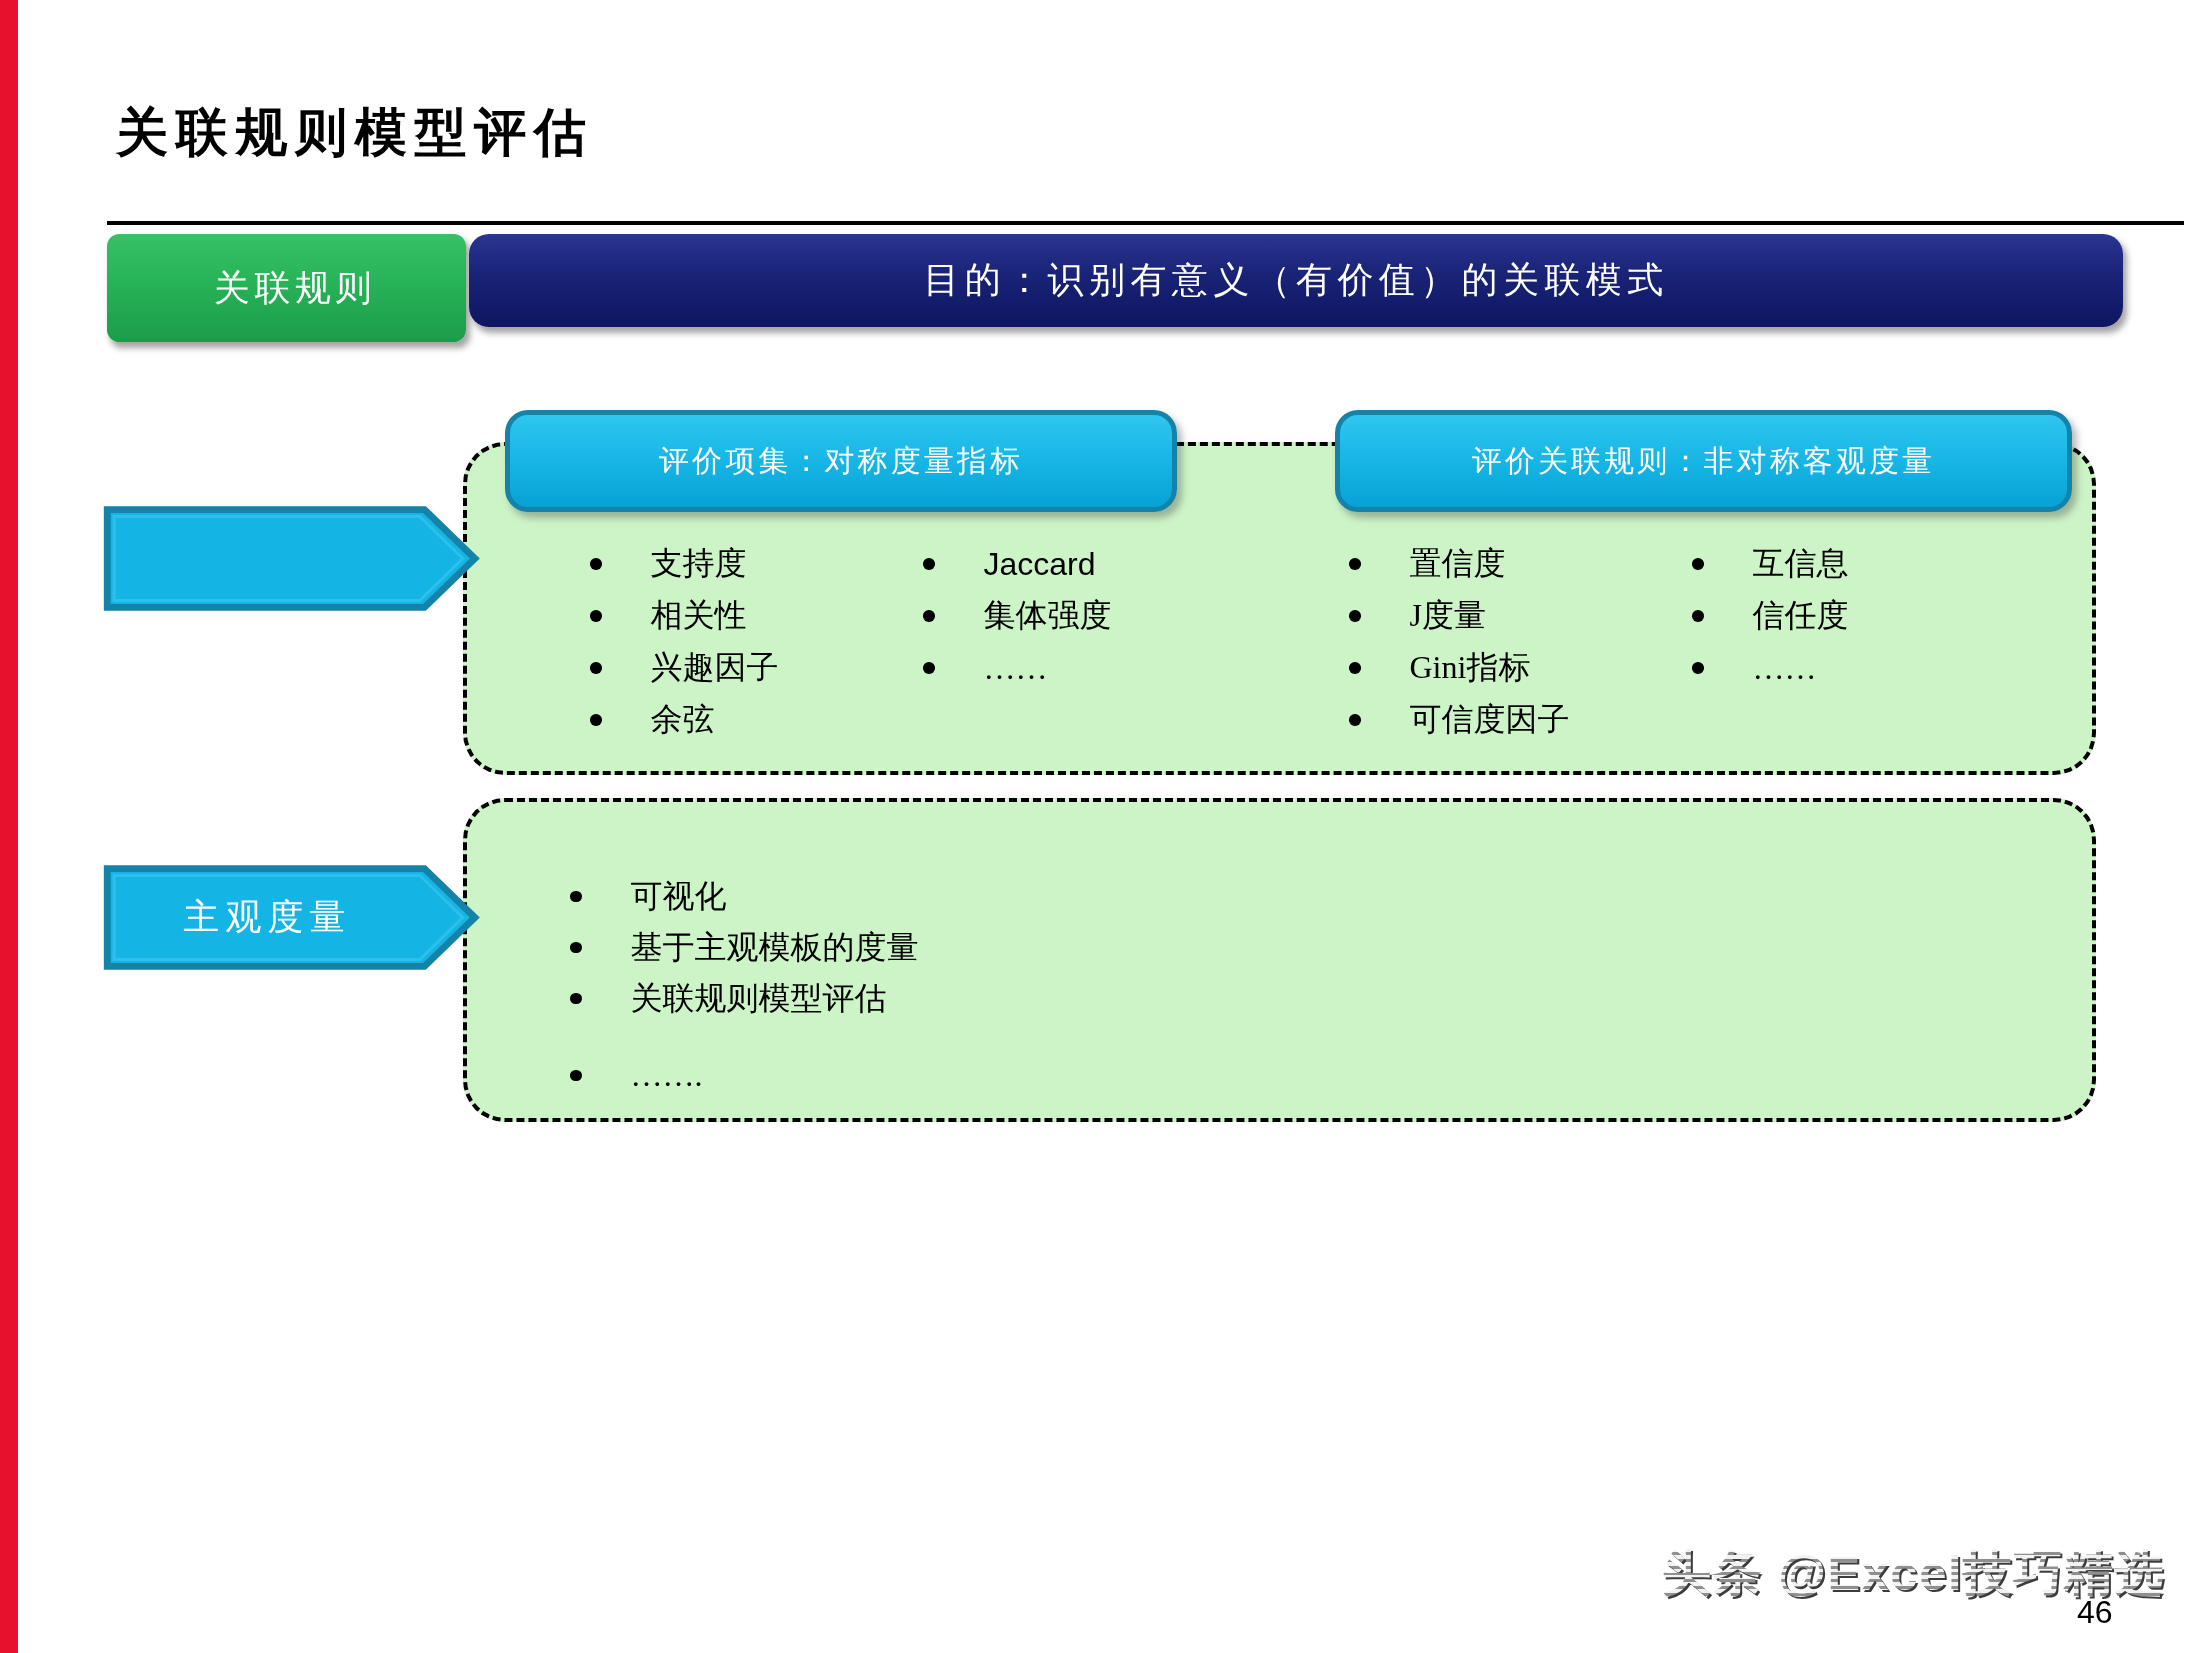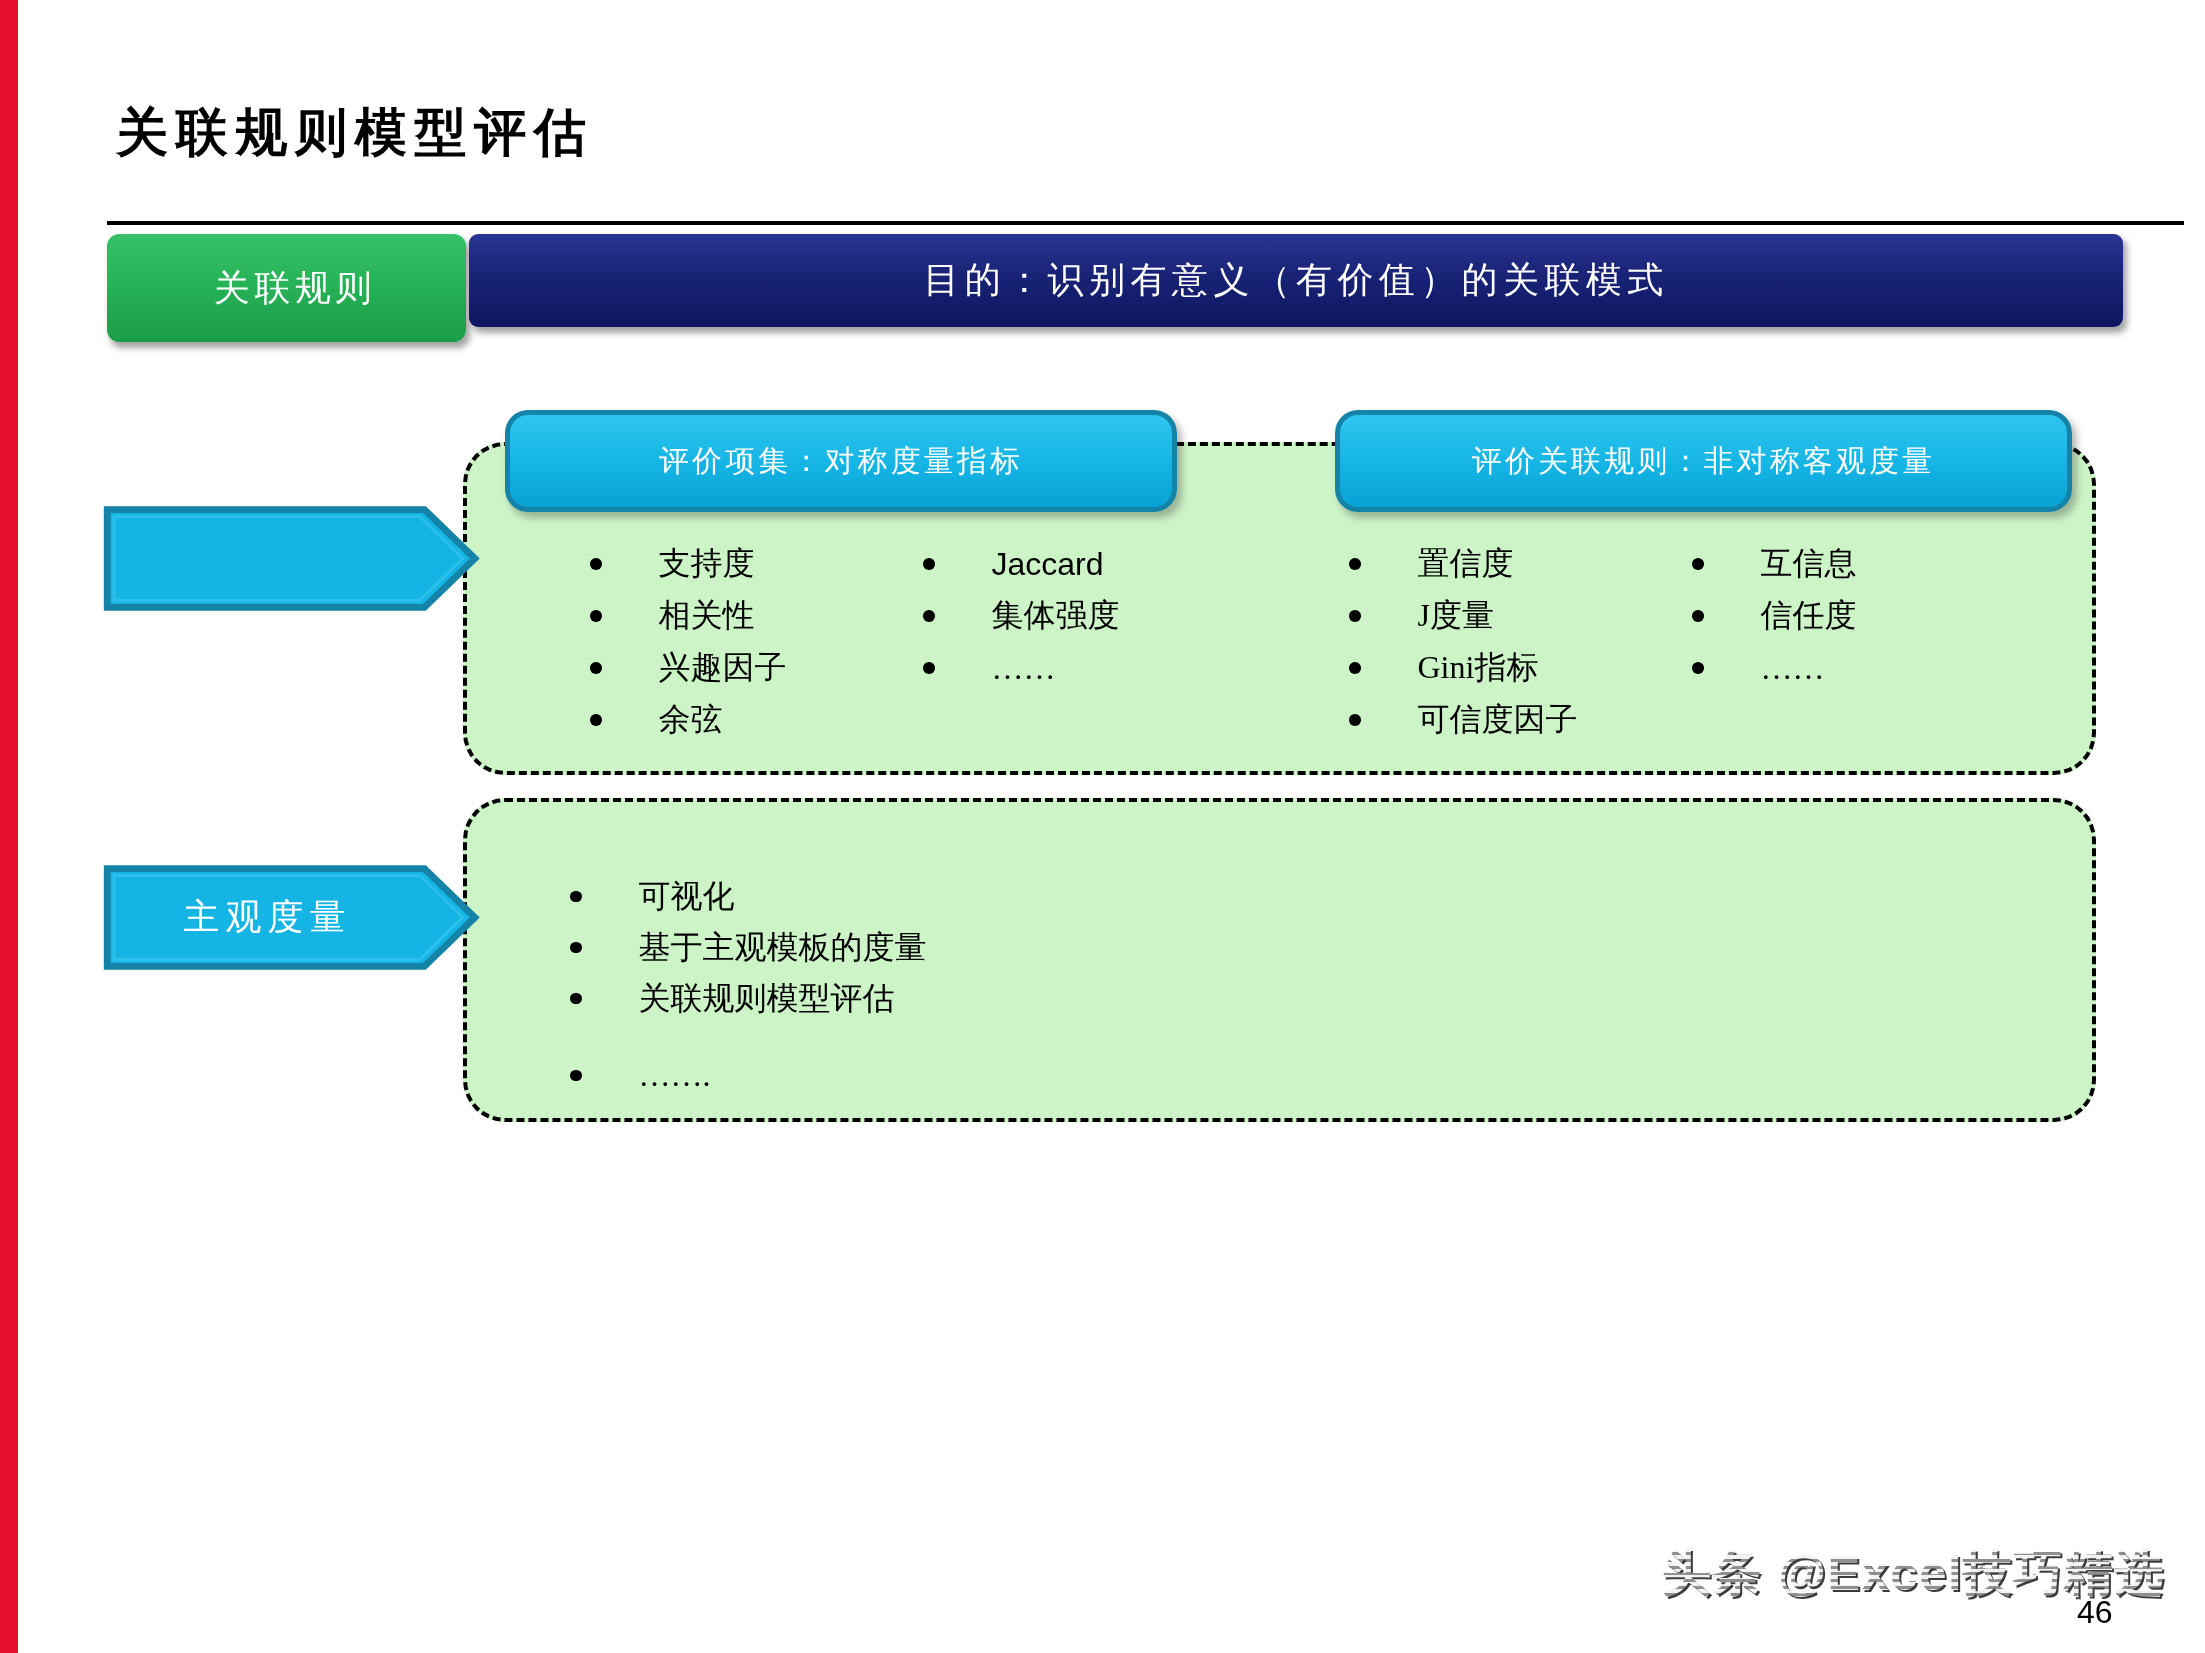--- a/index.html
+++ b/index.html
@@ -11,21 +11,21 @@
   .title{position:absolute;left:116px;top:98px;font-size:52px;font-weight:bold;color:#000;
          letter-spacing:7.7px;white-space:nowrap;}
   .title-rule{position:absolute;left:107px;top:221px;width:2077px;height:3.8px;background:#000;}
 
   .tag-btn{position:absolute;left:107px;top:234px;width:342px;height:108px;border-radius:12.3px;
            background:linear-gradient(180deg,#38c167 0%,#27b357 45%,#1b9c49 100%);
            box-shadow:3.8px 5.4px 6.9px rgba(90,90,90,.55);
            display:flex;align-items:center;justify-content:center;padding-left:17px;}
   .tag-btn span{color:#fff;font-size:36px;letter-spacing:4.6px;}
 
-  .banner{position:absolute;left:469px;top:234px;width:1654px;height:93px;border-radius:9px;
+  .banner{position:absolute;left:469px;top:234px;width:1654px;height:93px;border-radius:20px;
           background:linear-gradient(180deg,#2a3594 0%,#1a2478 40%,#0e1660 100%);
           box-shadow:3.8px 5.4px 6.9px rgba(90,90,90,.55);
           display:flex;align-items:center;justify-content:center;}
   .banner span{color:#fff;font-size:36px;letter-spacing:5.4px;}
 
   .dash-box{position:absolute;background:#cdf4c7;border:4.6px dashed #000;border-radius:42px;}
   #box-objective{left:463px;top:442px;width:1625px;height:325px;}
   #box-subjective{left:463px;top:798px;width:1625px;height:316px;}
 
   .cyan-header{position:absolute;height:102px;border-radius:23px;border:5.4px solid #1583a8;
@@ -37,21 +37,21 @@
   #header-rules{left:1335px;top:410px;width:737px;}
 
   .arrow{position:absolute;width:383px;height:107px;}
   #arrow-objective{left:103px;top:505px;}
   #arrow-subjective{left:103px;top:864px;}
   .arrow svg{position:absolute;left:0;top:0;}
   .arrow .lbl{position:absolute;left:0;top:0;width:329px;height:107px;display:flex;
               align-items:center;justify-content:center;color:#fff;font-size:36px;letter-spacing:6.1px;}
 
   ul.blist{list-style:none;margin:0;padding:0;position:absolute;}
-  ul.blist li{display:flex;align-items:center;height:52px;font-size:32px;color:#000;white-space:nowrap;gap:8px;}
+  ul.blist li{display:flex;align-items:center;height:52px;font-size:32px;color:#000;white-space:nowrap;}
   ul.blist .dot{width:11.5px;height:11.5px;border-radius:50%;background:#000;margin-right:49px;flex:0 0 auto;}
   .latin{font-family:"Liberation Sans","DejaVu Sans",sans-serif;}
   #col1{left:590px;top:538px;}
   #col2{left:923px;top:538px;}
   #col3{left:1349px;top:538px;}
   #col4{left:1692px;top:538px;}
   #subj-list{left:570px;top:825px;margin-top:46px;}
   #subj-list li{height:51px;}
   #subj-list li.gap-top{margin-top:26px;}
 

